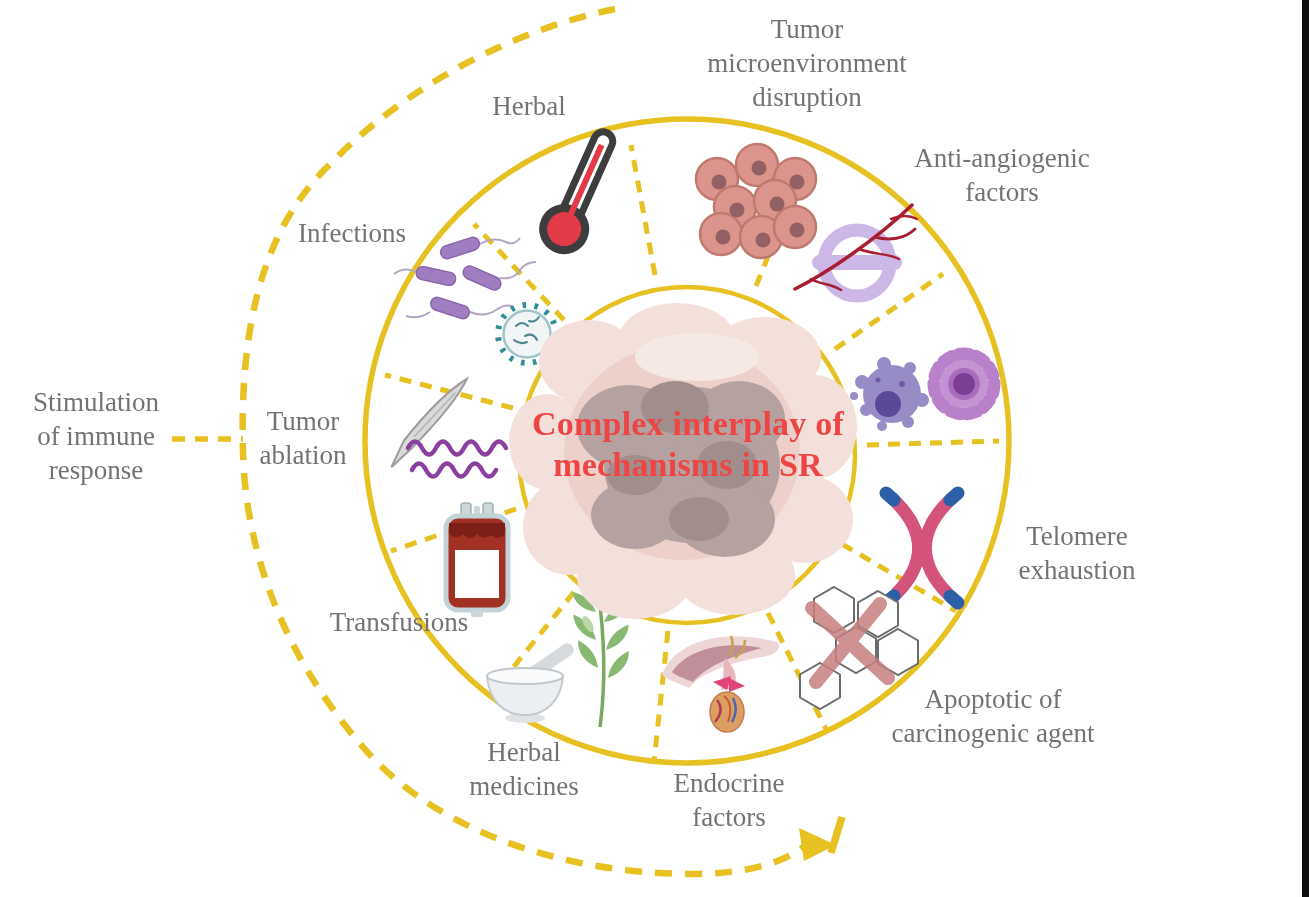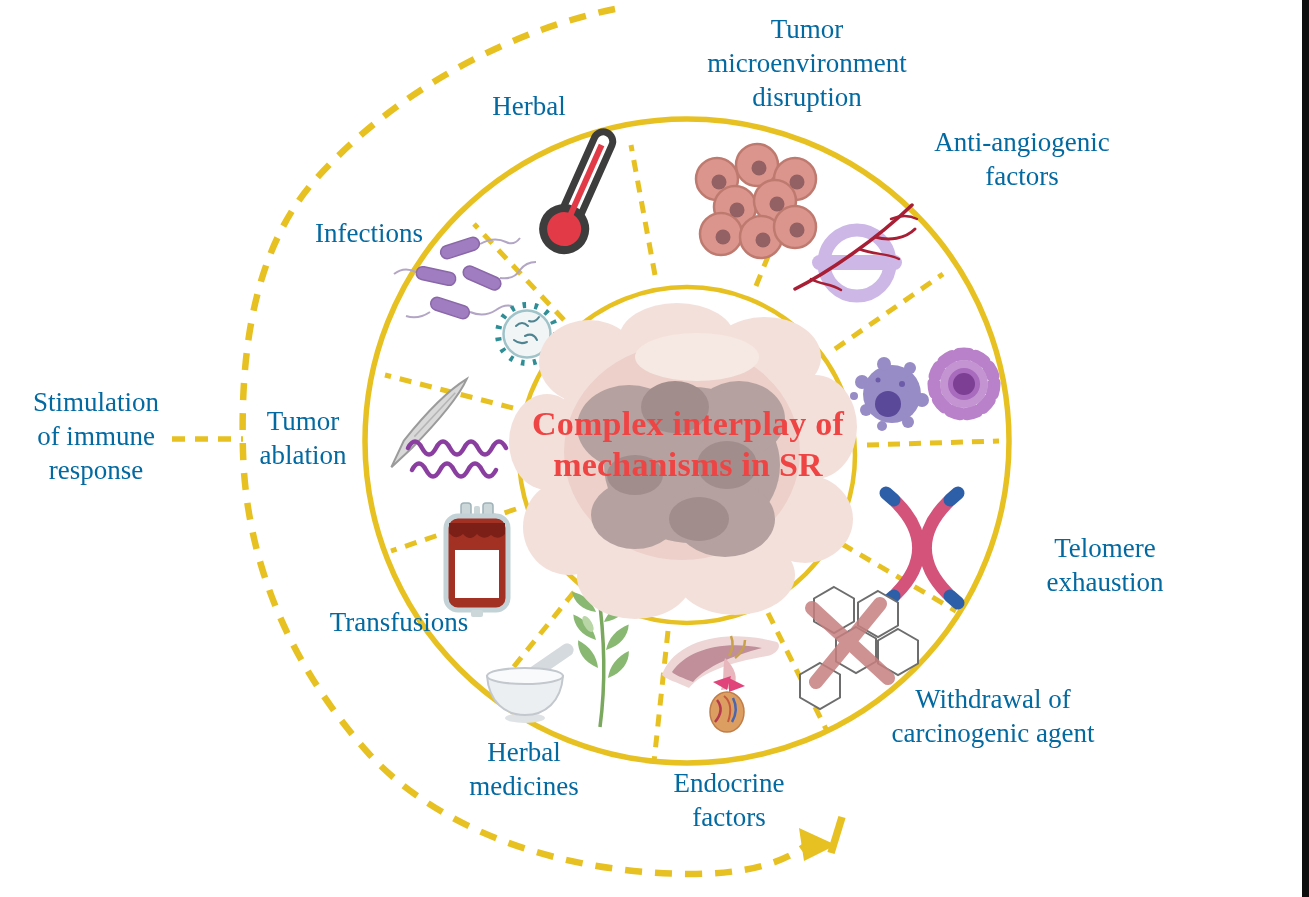--- a/index.html
+++ b/index.html
@@ -4,21 +4,21 @@
 <style>
   html,body{margin:0;padding:0;background:#ffffff;}
   #stage{
     position:relative;width:1309px;height:897px;background:#ffffff;overflow:hidden;
     font-family:"Liberation Serif","DejaVu Serif",serif;color:#2b2b2b;
   }
   #diagram-svg{position:absolute;left:0;top:0;}
   .seg-label{
     position:absolute;transform:translate(-50%,-50%);
     white-space:pre-line;text-align:center;
-    font-size:27px;line-height:1.25;color:#0369a1;
+    font-size:27px;line-height:1.25;color:#737373;
   }
   .center-title{
     position:absolute;transform:translate(-50%,-50%);
     white-space:pre-line;text-align:center;
     font-size:34px;line-height:1.22;font-weight:bold;color:#ef4444;
     letter-spacing:.2px;
   }
   .edge-bar-right{
     position:absolute;right:0;top:0;width:7px;height:897px;background:#0e0e0e;
   }
@@ -264,33 +264,33 @@
   </g>
 </svg>
 
 <div class="center-title" style="left:688px;top:444px;">Complex interplay of
 mechanisms in SR</div>
 
 <div class="seg-label" style="left:529px;top:107px;">Herbal</div>
 <div class="seg-label" style="left:807px;top:64px;">Tumor
 microenvironment
 disruption</div>
-<div class="seg-label" style="left:1002px;top:160px;margin-left:20px;">Anti-angiogenic
+<div class="seg-label" style="left:1002px;top:176px;">Anti-angiogenic
 factors</div>
-<div class="seg-label" style="left:1077px;top:566px;margin-left:28px;">Telomere
+<div class="seg-label" style="left:1077px;top:554px;">Telomere
 exhaustion</div>
-<div class="seg-label" style="left:993px;top:717px;">Withdrawal of
+<div class="seg-label" style="left:993px;top:717px;">Apoptotic of
 carcinogenic agent</div>
 <div class="seg-label" style="left:729px;top:801px;text-align:center;">Endocrine
 factors</div>
 <div class="seg-label" style="left:524px;top:770px;">Herbal
 medicines</div>
 <div class="seg-label" style="left:359px;top:623px;margin-left:40px;">Transfusions</div>
 <div class="seg-label" style="left:303px;top:439px;">Tumor
 ablation</div>
-<div class="seg-label" style="left:369px;top:234px;">Infections</div>
+<div class="seg-label" style="left:352px;top:234px;">Infections</div>
 <div class="seg-label" style="left:96px;top:437px;text-align:center;">Stimulation
 of immune
 response</div>
 
 <div class="edge-bar-right"></div>
 
 </div>
 
 </body></html>

